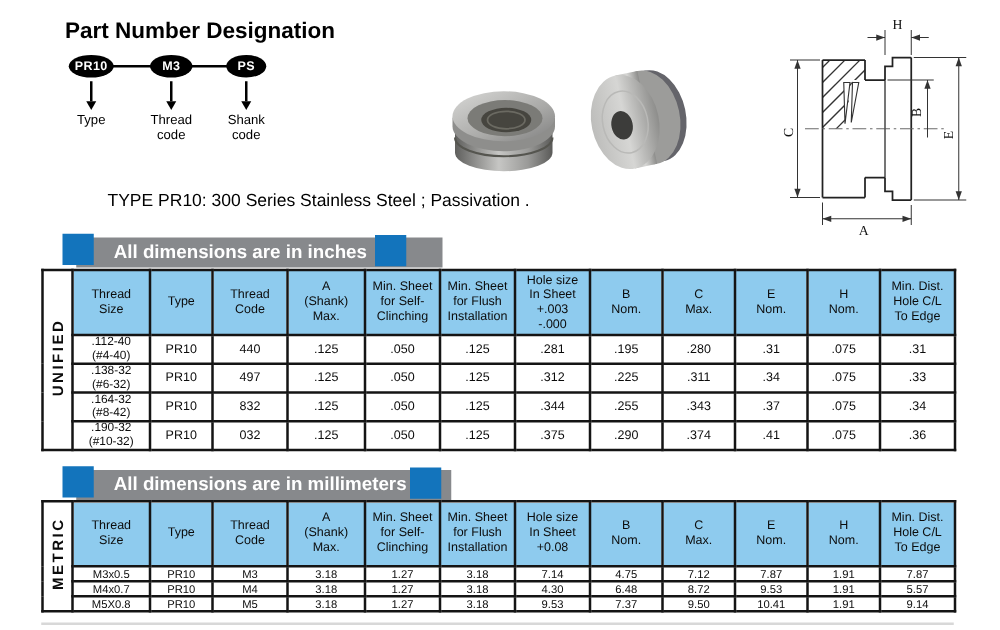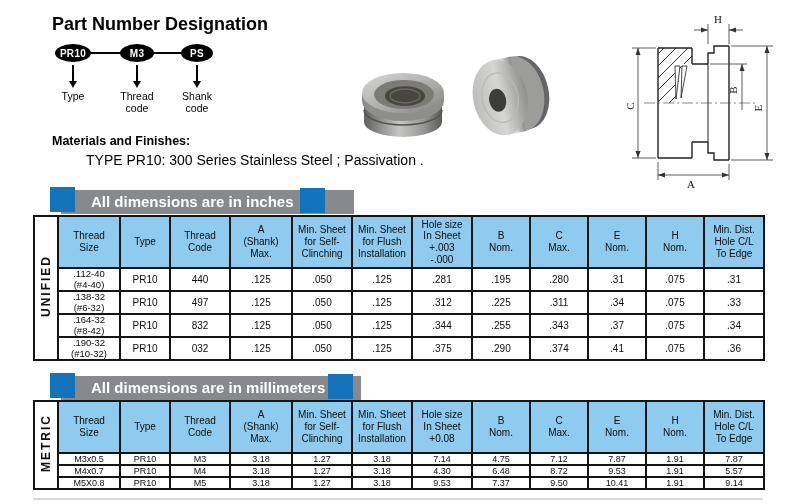--- a/index.html
+++ b/index.html
@@ -73,21 +73,20 @@
   <div class="oval" id="oval-finish">PS</div>
   <div class="pnd-arrow" id="arrow-type"></div>
   <div class="pnd-arrow" id="arrow-thread"></div>
   <div class="pnd-arrow" id="arrow-finish"></div>
   <div class="pnd-label" id="label-type">Type</div>
   <div class="pnd-label" id="label-thread">Thread
 code</div>
   <div class="pnd-label" id="label-finish">Shank
 code</div>
 
-  <div class="materials-title">Materials and Finishes:</div>
   <div class="materials-text">TYPE PR10:  300 Series Stainless Steel ; Passivation .</div>
 
   <svg class="product-photo" width="215" height="110" viewBox="0 0 215 110">
     <defs>
       <linearGradient id="gBody" x1="0" y1="0" x2="1" y2="0">
         <stop offset="0" stop-color="#5f5f5d"></stop>
           <stop offset="0.45" stop-color="#c6c6c4"></stop>
         <stop offset="0.75" stop-color="#9a9a98"></stop>
           <stop offset="1" stop-color="#5a5a58"></stop>
       </linearGradient>

